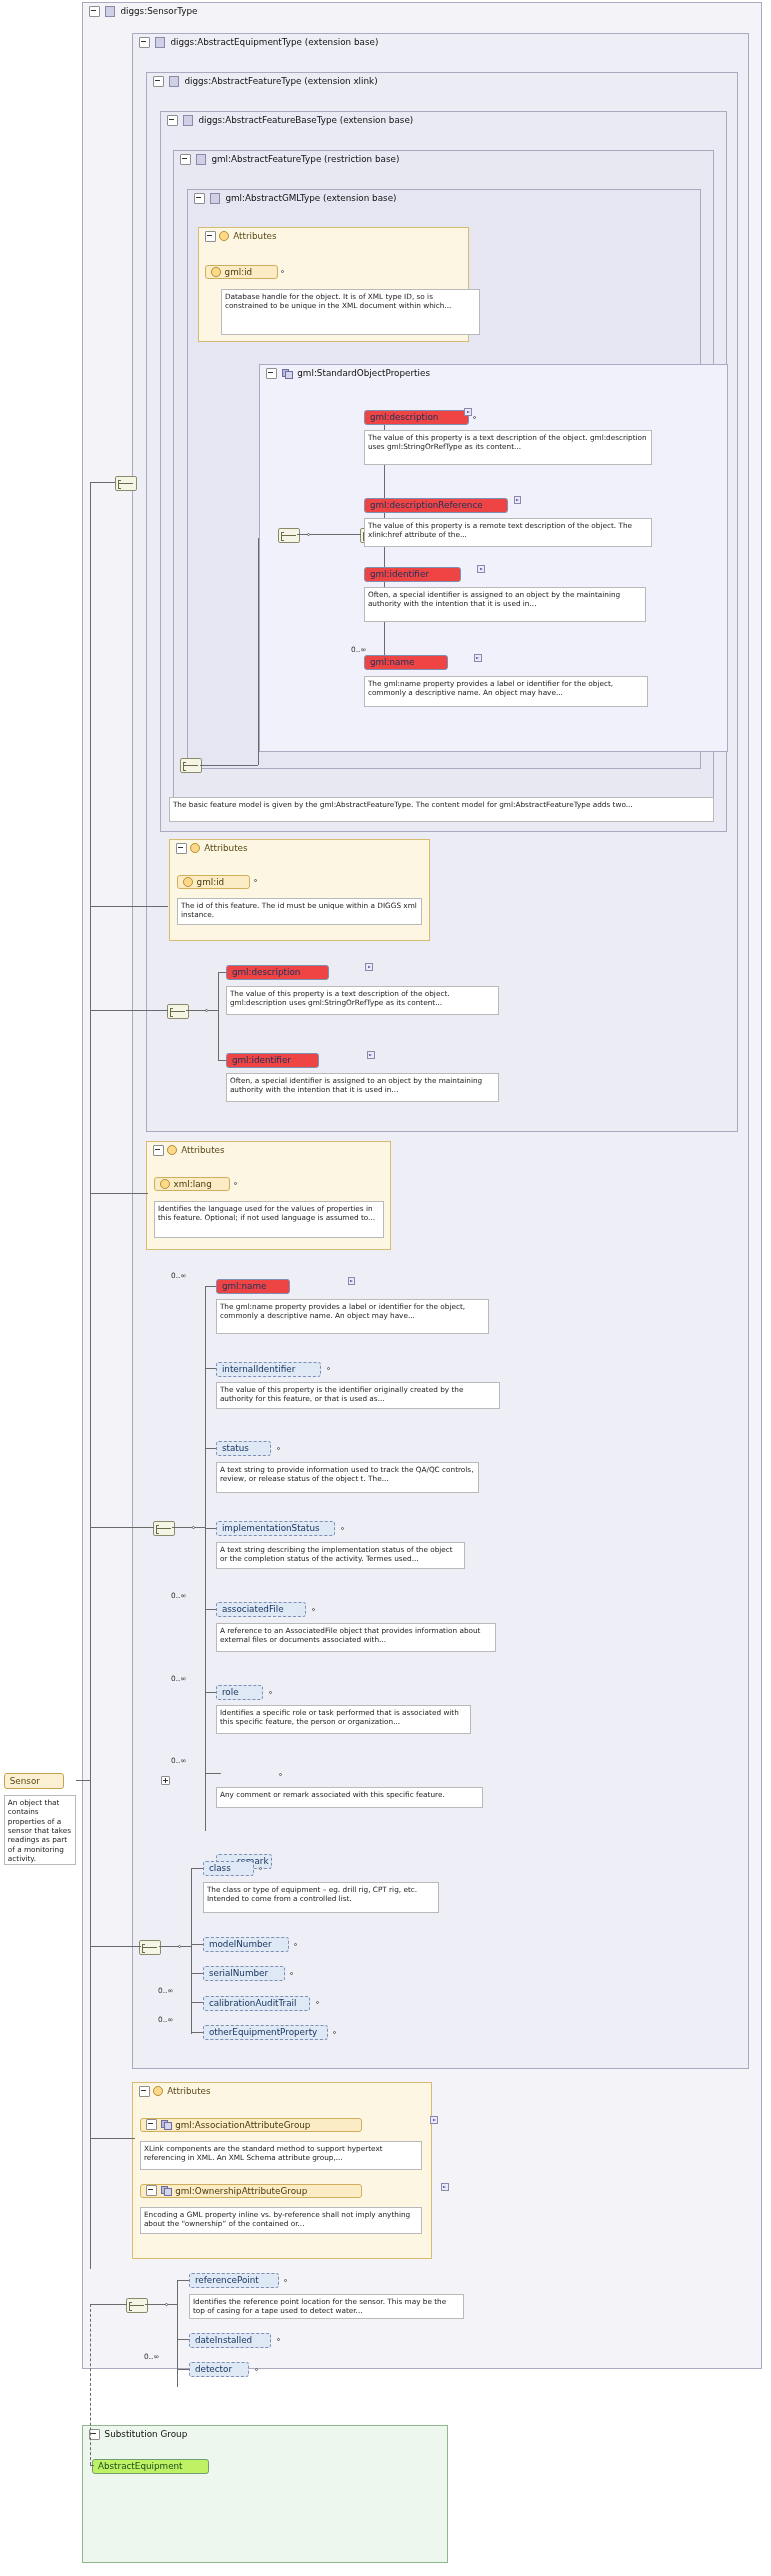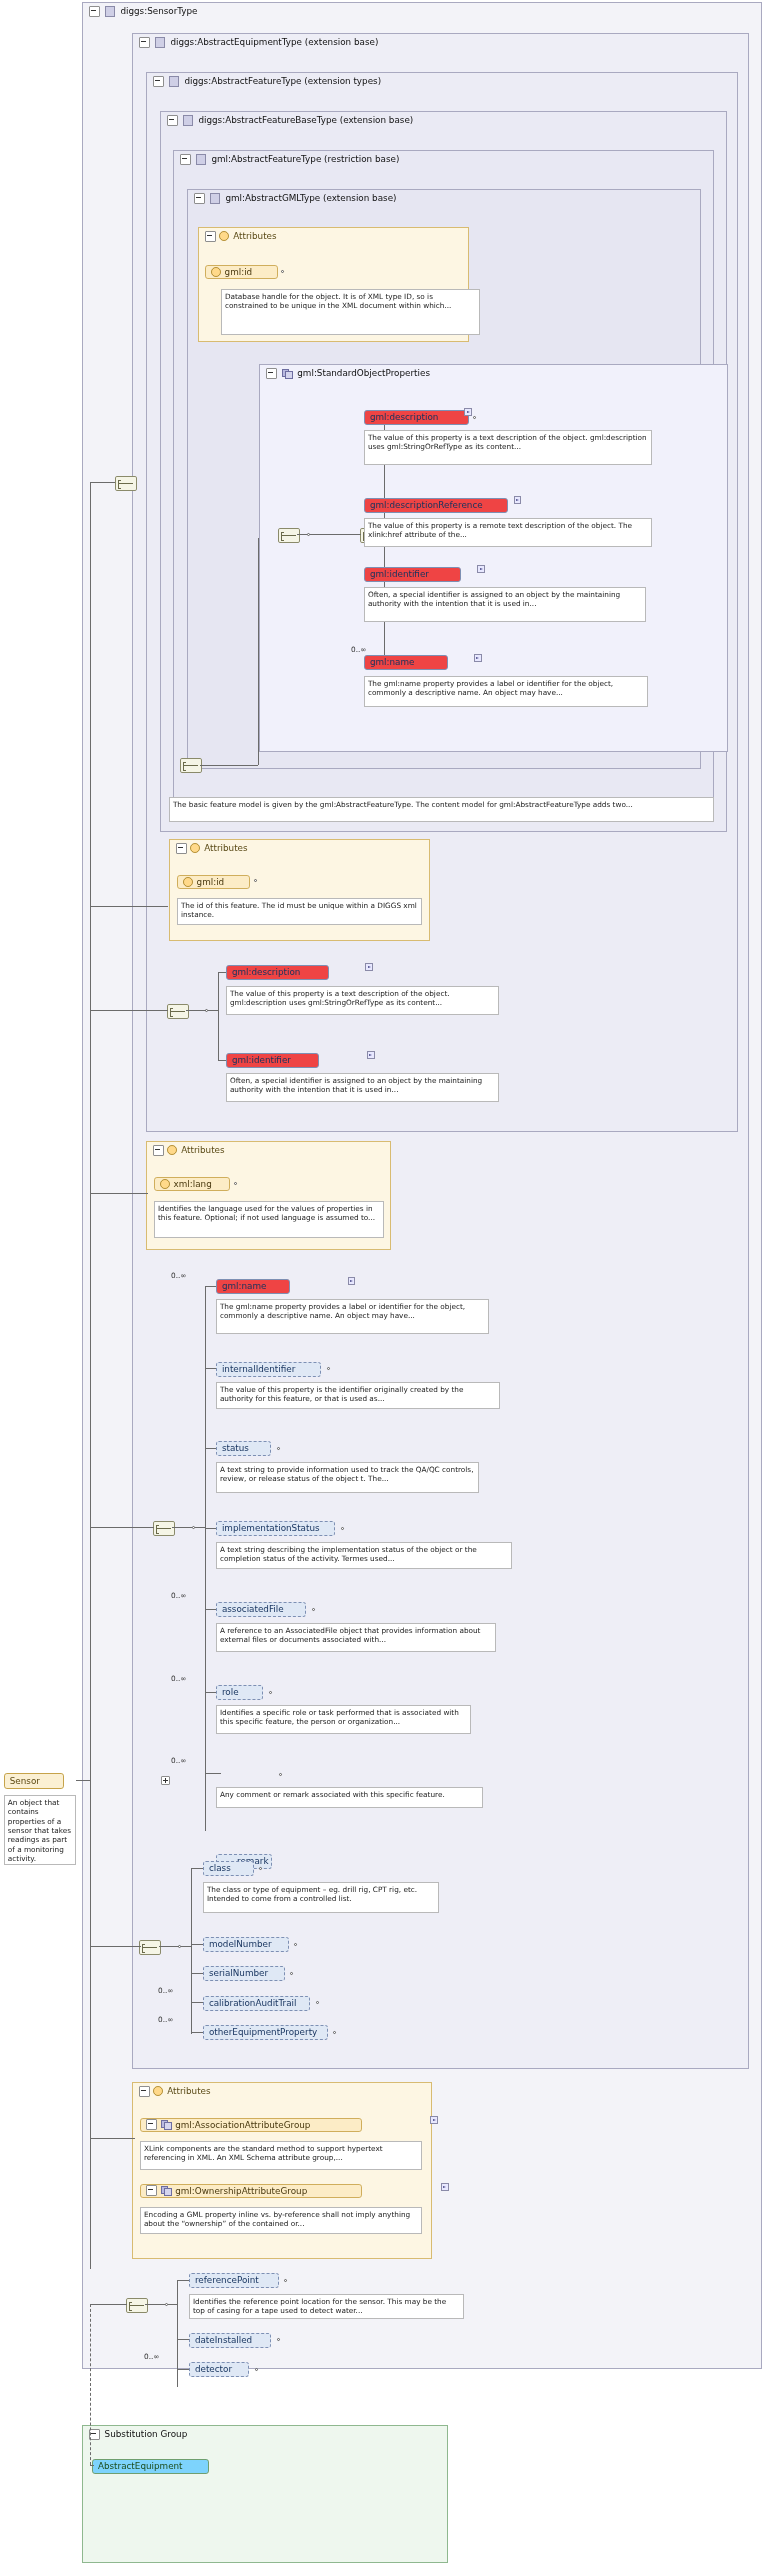--- a/index.html
+++ b/index.html
@@ -20,21 +20,21 @@
 
   .minus{width:8.8px;height:8.8px;border:1px solid #8e8e8e;background:#fff;border-radius:1px;display:inline-block;position:relative;}
   .minus:after{content:"";position:absolute;left:1px;top:2.9px;width:4.9px;height:1px;background:#333;}
   .plus{width:8.8px;height:8.8px;border:1px solid #8e8e8e;background:#fff;border-radius:1px;display:inline-block;position:relative;}
   .plus:after{content:"";position:absolute;left:1px;top:2.9px;width:4.9px;height:1px;background:#333;}
   .plus:before{content:"";position:absolute;left:2.9px;top:1px;width:1px;height:4.9px;background:#333;}
 
   
   .elem{border:1px solid #7d8fb3;background:#ef4444;border-radius:2.9px;height:14.6px;display:flex;align-items:center;padding:0 4.9px;font-size:8.8px;color:#16335e;white-space:nowrap;}
   .elem.dashed{border-style:dashed;background:#dfe8f5;}
-  .elem.green{border:1px solid #6f9f6f;background:#7dd3fc;color:#1d4d1d;}
+  .elem.green{border:1px solid #6f9f6f;background:#bef264;color:#1d4d1d;}
   .elem.orange{border:1px solid #c6a34a;background:#fbf0d3;color:#5d4a15;}
 
   
   .attrbox{border:1px solid #d8bb71;background:#fdf6e3;}
   .attr-hdr{position:absolute;left:5.8px;top:2.9px;display:flex;align-items:center;gap:3.9px;font-size:8.8px;color:#5a4a17;}
   .attr-item{border:1px solid #d0ae5c;background:#fcecc6;border-radius:2.9px;height:13.6px;display:flex;align-items:center;gap:3.9px;padding:0 4.9px;font-size:8.8px;color:#4a3a10;white-space:nowrap;}
 
   
   .doc{border:1px solid #b9b9b9;background:#ffffff;font-size:7.3px;line-height:1.28;color:#222;padding:1.9px 2.9px;overflow:hidden;}
 
@@ -78,21 +78,21 @@
       <span class="minus"></span>
       <span class="sqico"></span>
       <span>diggs:AbstractEquipmentType (extension base)</span>
     </div>
   </div>
 
   <div class="abs group-box lvl3" style="left:146px;top:72px;width:592px;height:1060px;">
     <div class="group-hdr">
       <span class="minus"></span>
       <span class="sqico"></span>
-      <span>diggs:AbstractFeatureType (extension types)</span>
+      <span>diggs:AbstractFeatureType (extension xlink)</span>
     </div>
   </div>
 
   <div class="abs group-box lvl4" style="left:160px;top:111px;width:567px;height:721px;">
     <div class="group-hdr">
       <span class="minus"></span>
       <span class="sqico"></span>
       <span>diggs:AbstractFeatureBaseType (extension base)</span>
     </div>
   </div>
@@ -265,21 +265,21 @@
   </div>
   <div class="abs dot" style="left:277px;top:1447px;"></div>
   <div class="abs doc" style="left:216px;top:1462px;width:263px;height:31px;">A text string to provide information used to track the QA/QC controls, review, or release status of the object t. The...</div>
 
   
   <div class="abs hline" style="left:205px;top:1528px;width:15.6px;"></div>
   <div class="abs elem dashed" style="left:216px;top:1521px;width:119px;">
     <span>implementationStatus</span>
   </div>
   <div class="abs dot" style="left:341px;top:1527px;"></div>
-  <div class="abs doc" style="left:216px;top:1542px;width:296px;height:27px;">A text string describing the implementation status of the object or the completion status of the activity. Termes used...</div>
+  <div class="abs doc" style="left:216px;top:1542px;width:249px;height:27px;">A text string describing the implementation status of the object or the completion status of the activity. Termes used...</div>
 
   
   <div class="occ" style="left:171px;top:1591px;">0..∞</div>
   <div class="abs hline" style="left:205px;top:1609px;width:15.6px;"></div>
   <div class="abs elem dashed" style="left:216px;top:1602px;width:90px;">
     <span>associatedFile</span>
   </div>
   <div class="abs dot" style="left:312px;top:1608px;"></div>
   <div class="abs doc" style="left:216px;top:1623px;width:280px;height:29px;">A reference to an AssociatedFile object that provides information about external files or documents associated with...</div>
 

